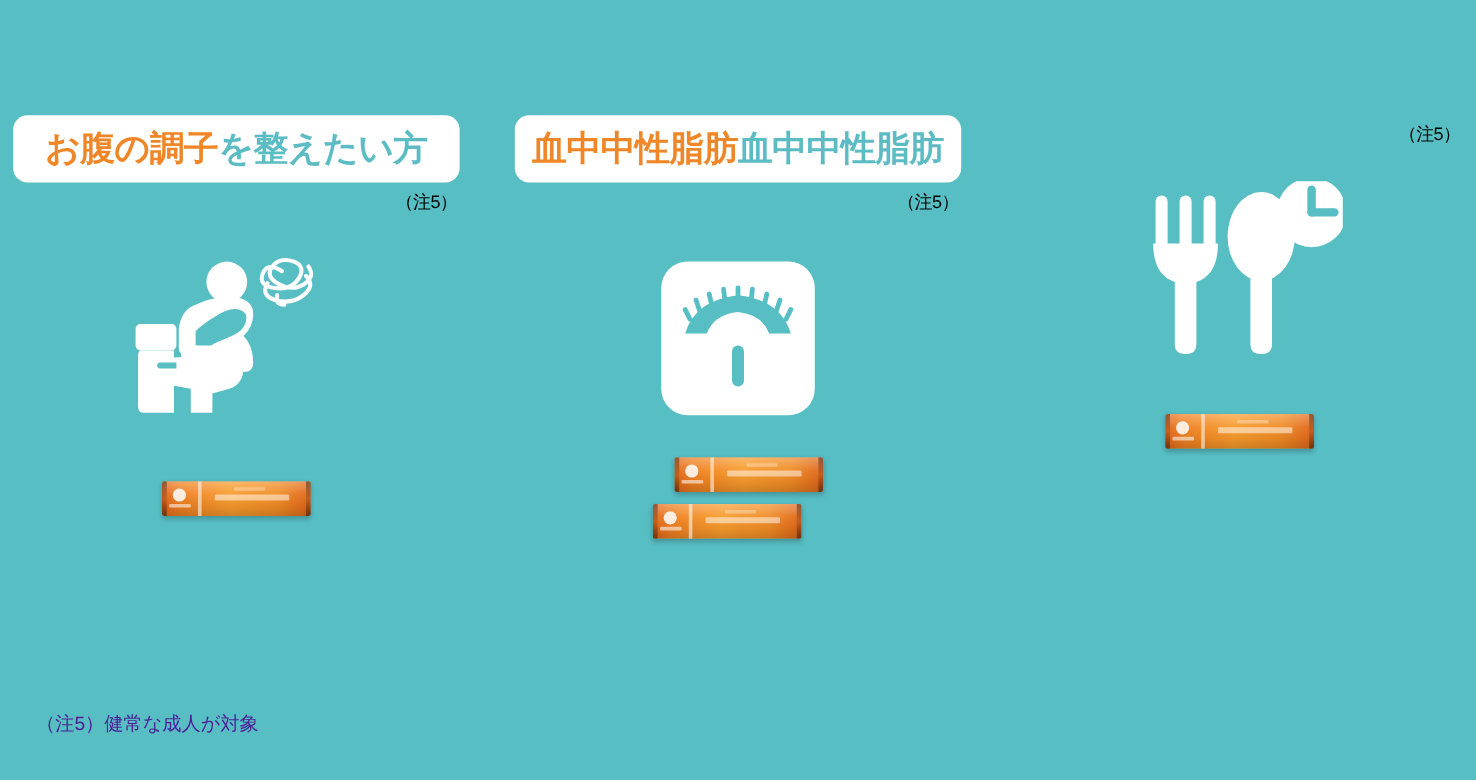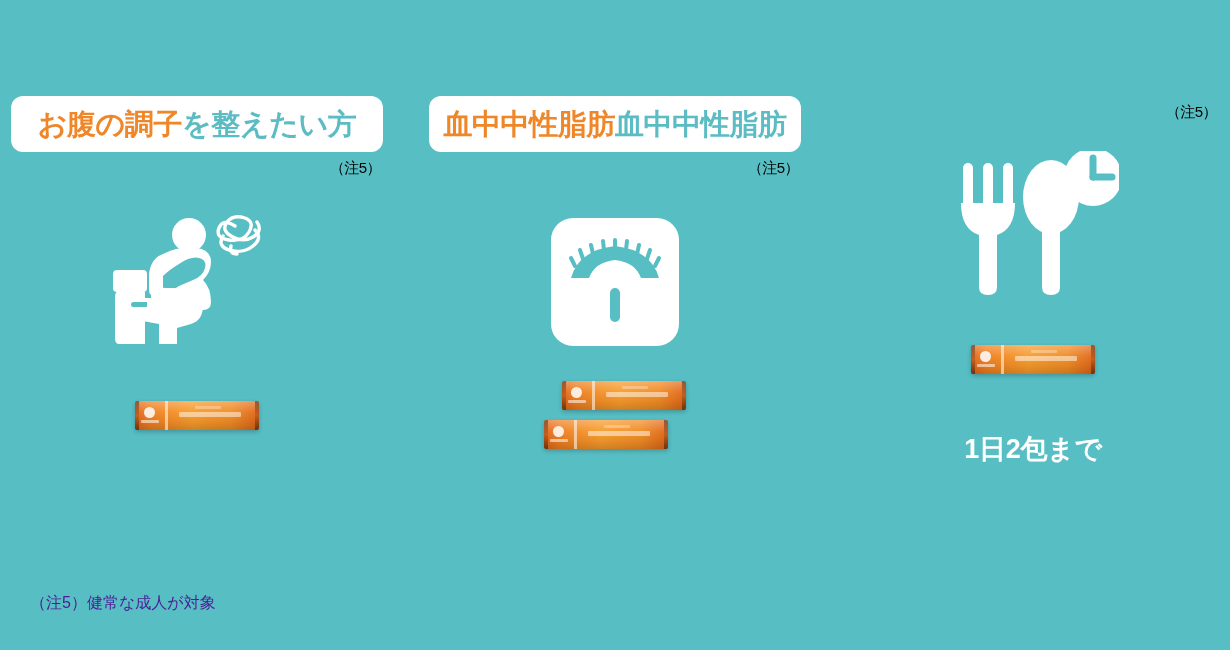--- a/index.html
+++ b/index.html
@@ -292,20 +292,19 @@
         <div class="packet">
           <span class="band"></span>
           <span class="logo"></span>
           <span class="logo-sub"></span>
           <span class="brand2"></span>
           <span class="brand"></span>
         </div>
       </div>
 
       <div class="usage">
-        <div>1日2包まで</div>
       </div>
     </div>
 
   </div>
 
   <div class="footnote">（注5）健常な成人が対象</div>
 </div>
 
 </body></html>

